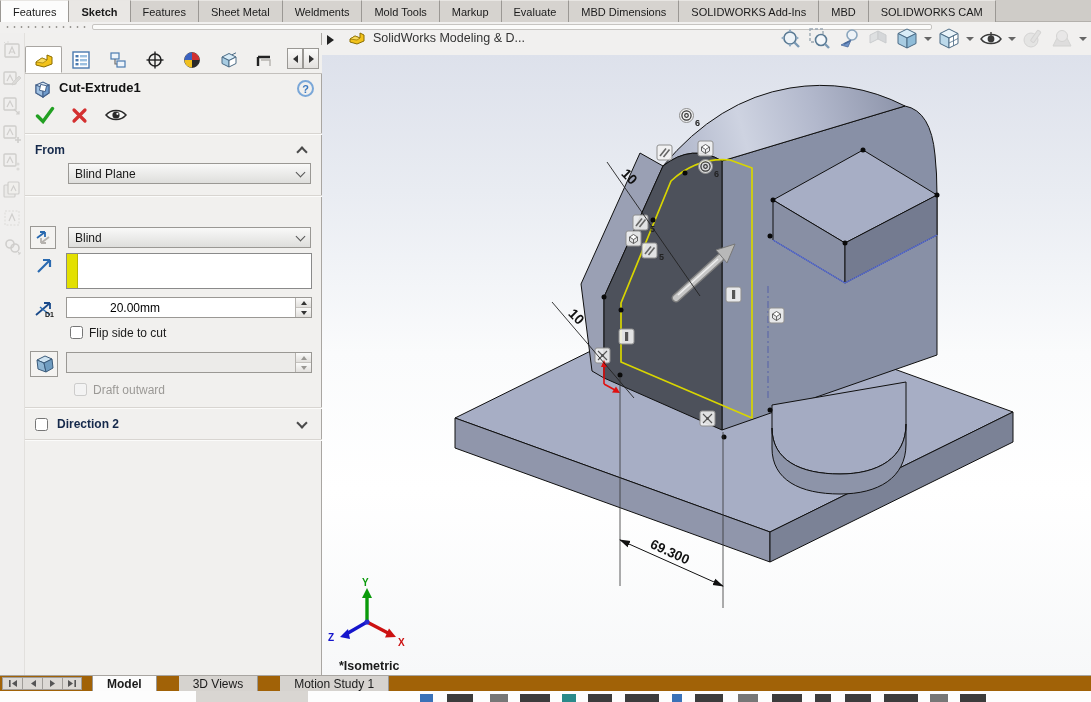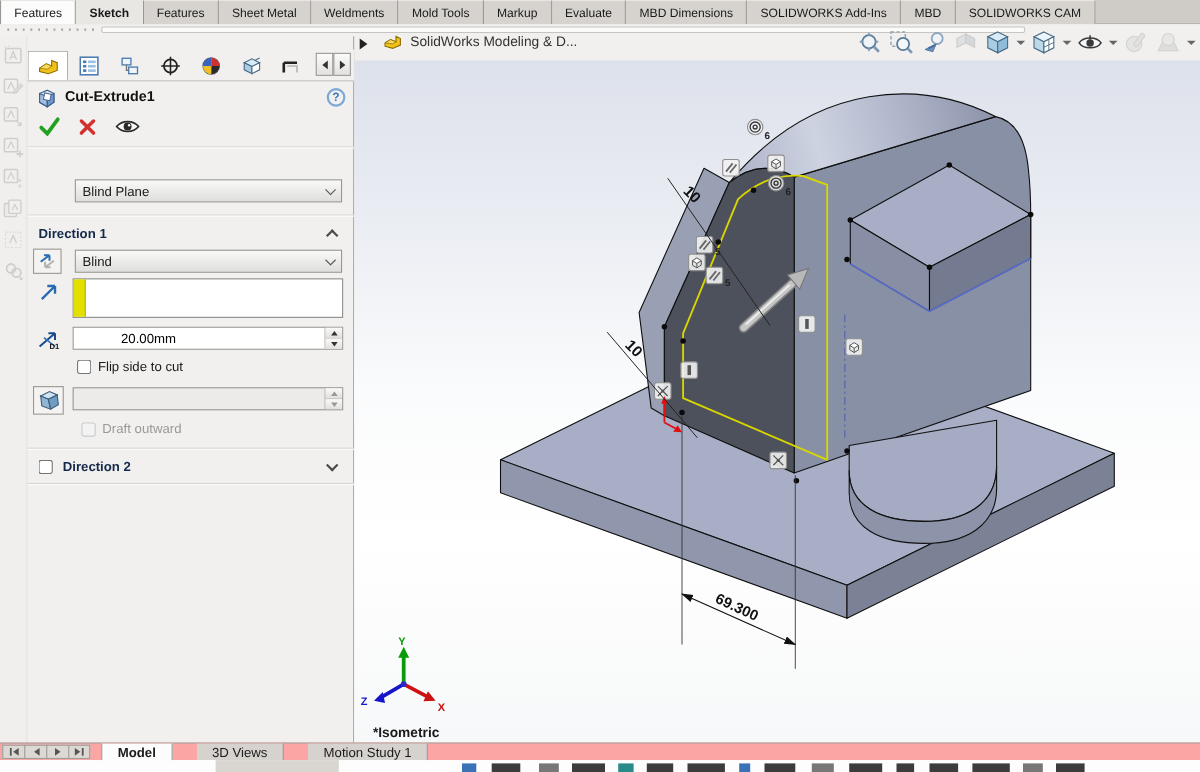--- a/index.html
+++ b/index.html
@@ -60,35 +60,35 @@
   .spin-field { position:absolute; height:21px; border:1px solid #9a9894; background:#fff; display:flex; }
   .spin-field input { flex:1; border:none; outline:none; font-family:"Liberation Sans",sans-serif; font-size:12px; padding:0 4px; background:transparent;margin-left:39px; }
   .spin-btns { width:16px; border-left:1px solid #b5b2ae; display:flex; flex-direction:column; }
   .spin-btns > div { flex:1; background:linear-gradient(#fafaf9,#e2e0dd); display:flex; align-items:center; justify-content:center; cursor:pointer; }
   .spin-up { border-bottom:1px solid #c5c2be; }
   .arr-up { width:0; height:0; border-left:3.5px solid transparent; border-right:3.5px solid transparent; border-bottom:4px solid #333; }
   .arr-dn { width:0; height:0; border-left:3.5px solid transparent; border-right:3.5px solid transparent; border-top:4px solid #333; }
   .spin-field.disabled { background:#ecebe9; }
   .spin-field.disabled .spin-btns > div .arr-up { border-bottom-color:#9a9894; }
   .spin-field.disabled .spin-btns > div .arr-dn { border-top-color:#9a9894; }
-  .chk-row { position:absolute; display:flex; align-items:center; gap:6px; font-size:12px; }
+  .chk-row { position:absolute; display:flex; gap:6px; font-size:12px; }
   .chk-row input { width:13px; height:13px; cursor:pointer; }
   .chk-row.disabled { color:#9b9996; }
 
   
   .splitter { position:absolute; left:322px; top:330px; width:14px; height:62px; background:#f7f6f5; border:1px solid #8f8d89; border-left:none; border-radius:0 3px 3px 0; cursor:ew-resize; }
   .splitter .grip { position:absolute; left:3px; top:26px; width:7px; height:7px; border-radius:50%; background:#c2c0bc; border:1px solid #9a9894; }
 
   
   .viewport { position:absolute; left:322px; top:55px; width:769px; height:620px;
     background:linear-gradient(180deg,#dde1eb 0%, #e9ecf2 22%, #fafbfc 48%, #ffffff 70%, #f7f8f9 100%); }
   .viewport svg { display:block; }
 
   
-  .status-bar { position:absolute; left:0; top:675px; width:1091px; height:16px; background:#fca5a5; border-top:1px solid #a8a5a1; display:flex; align-items:stretch; }
+  .status-bar { position:absolute; left:0; top:675px; width:1091px; height:16px; background:#a16207; border-top:1px solid #a8a5a1; display:flex; align-items:stretch; }
   .nav-btns { display:flex; margin-left:2px; padding:1px 0; }
   .nav-btn { width:20px; background:#dcd9d5; border:1px solid #a09d99; border-right:none; display:flex; align-items:center; justify-content:center; cursor:pointer; }
   .nav-btn:last-child { border-right:1px solid #a09d99; }
   .sb-tab { padding:0 14px; display:flex; align-items:center; font-size:12px; border-right:1px solid #9b9894; background:#d6d3cf; cursor:pointer;margin-left:22px; }
   .sb-tab.active { background:#fcfcfc; font-weight:bold; border-left:1px solid #9b9894; }
   .bottom-strip { position:absolute; left:0; top:691px; width:1091px; height:11px; background:#fdfdfd; overflow:hidden; }
   .bs-mark { position:absolute; top:3px; height:8px; background:#3c3c3c; }
 </style>
 </head>
 <body>
@@ -325,30 +325,30 @@
           </svg></span>
       <span><svg width="24" height="16" viewBox="0 0 24 16">
             <path d="M2,8 C7,2 17,2 22,8 C17,14 7,14 2,8 Z" fill="#f8f8f6" stroke="#2a2a2a" stroke-width="1.5"></path>
             <circle cx="12" cy="8" r="3.6" fill="#2a2a2a"></circle>
             <circle cx="13.4" cy="6.8" r="1.1" fill="#ffffff"></circle>
           </svg></span>
     </div>
 
     <div class="pm-divider" style="top:100px"></div>
 
+    <div class="sec-header" style="top:108px">
+      <span class="sec-label">From</span>
+      <span class="chev up"></span>
+    </div>
     <div class="dropdown" style="left:43px; top:130px; width:243px">
       <span class="dd-label">Blind Plane</span>
       <span class="dd-caret"></span>
     </div>
     <div class="pm-divider" style="top:162px"></div>
 
-    <div class="sec-header" style="top:170px">
-      <span class="sec-label">Direction 1</span>
-      <span class="chev up"></span>
-    </div>
     <div class="icon-btn" style="left:5px; top:193px; width:26px; height:23px">
       <svg width="18" height="17" viewBox="0 0 18 17">
           <path d="M3,9 L11,3 M11,3 h-5 M11,3 v5" stroke="#2a6ab0" stroke-width="1.8" fill="none"></path>
           <path d="M15,8 L7,14 M7,14 h5 M7,14 v-5" stroke="#b5b2ae" stroke-width="1.8" fill="none"></path>
         </svg>
     </div>
     <div class="dropdown" style="left:43px; top:194px; width:243px">
       <span class="dd-label">Blind</span>
       <span class="dd-caret"></span>
     </div>

